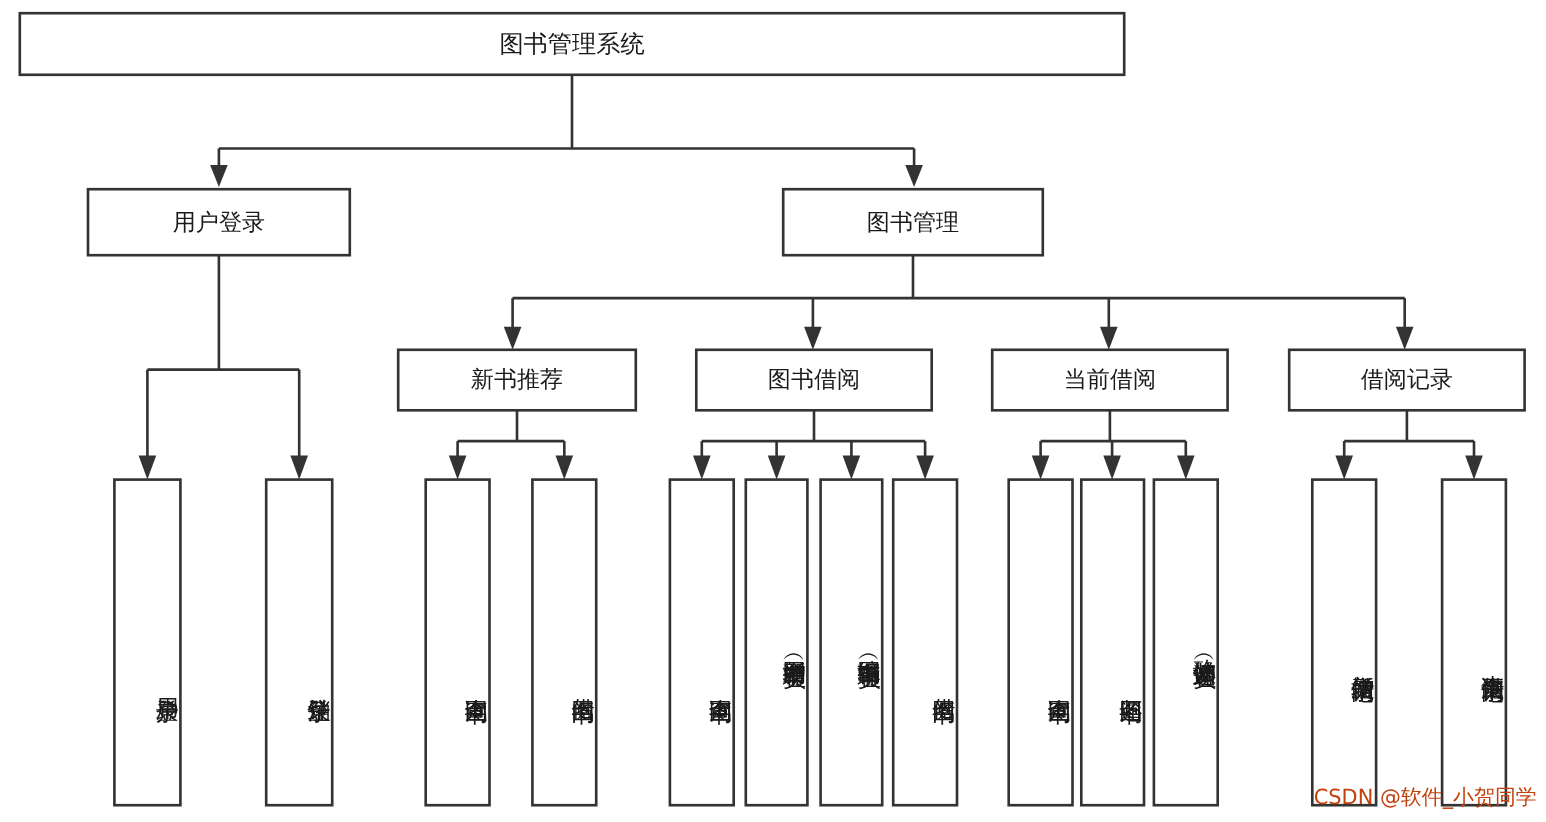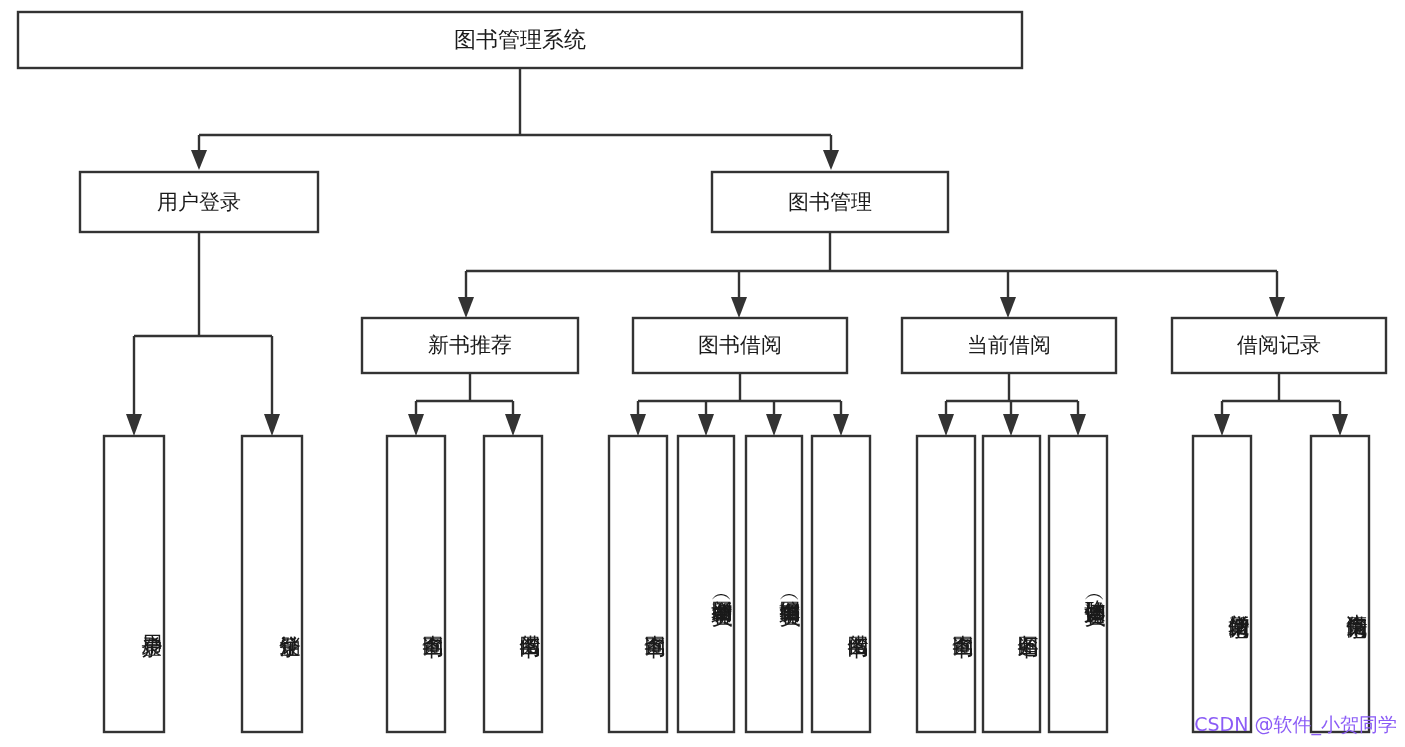--- a/index.html
+++ b/index.html
@@ -70,21 +70,21 @@
     justify-content: center;
     white-space: nowrap;
     pointer-events: none;
   }
   .watermark {
     position: absolute;
     right: 8px;
     bottom: 6px;
     font-family: "DejaVu Sans", "Liberation Sans", sans-serif;
     font-size: 19px;
-    color: #8b5cf6;
+    color: #c2410c;
     white-space: nowrap;
     user-select: none;
   }
 </style>
 </head>
 <body>
 
 <div id="diagram-root">
 
   <svg class="diagram-svg" viewBox="0 0 1405 747">

